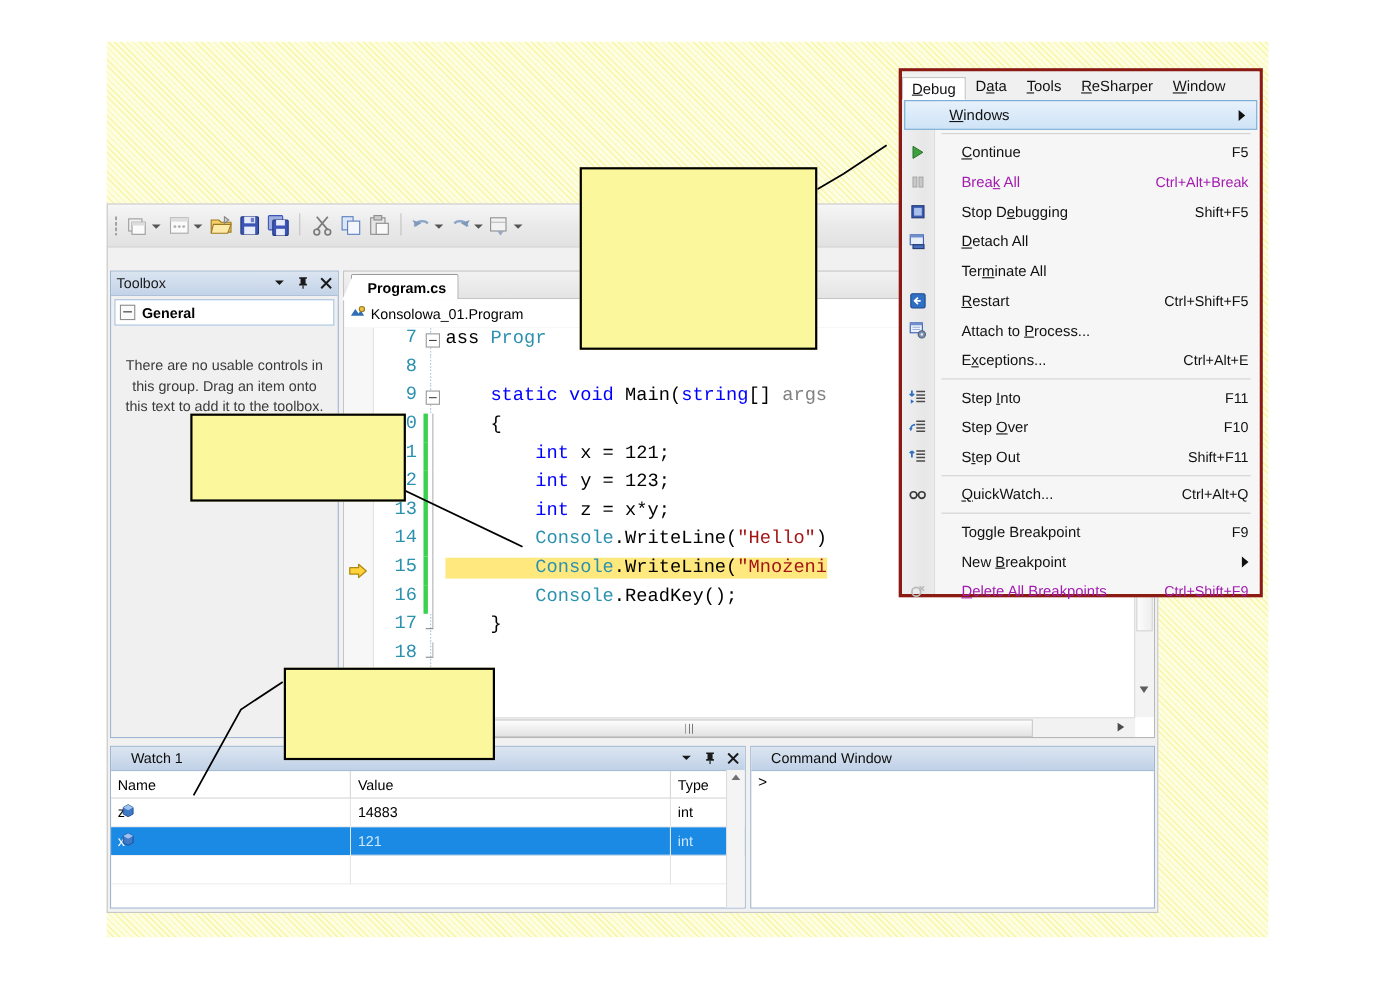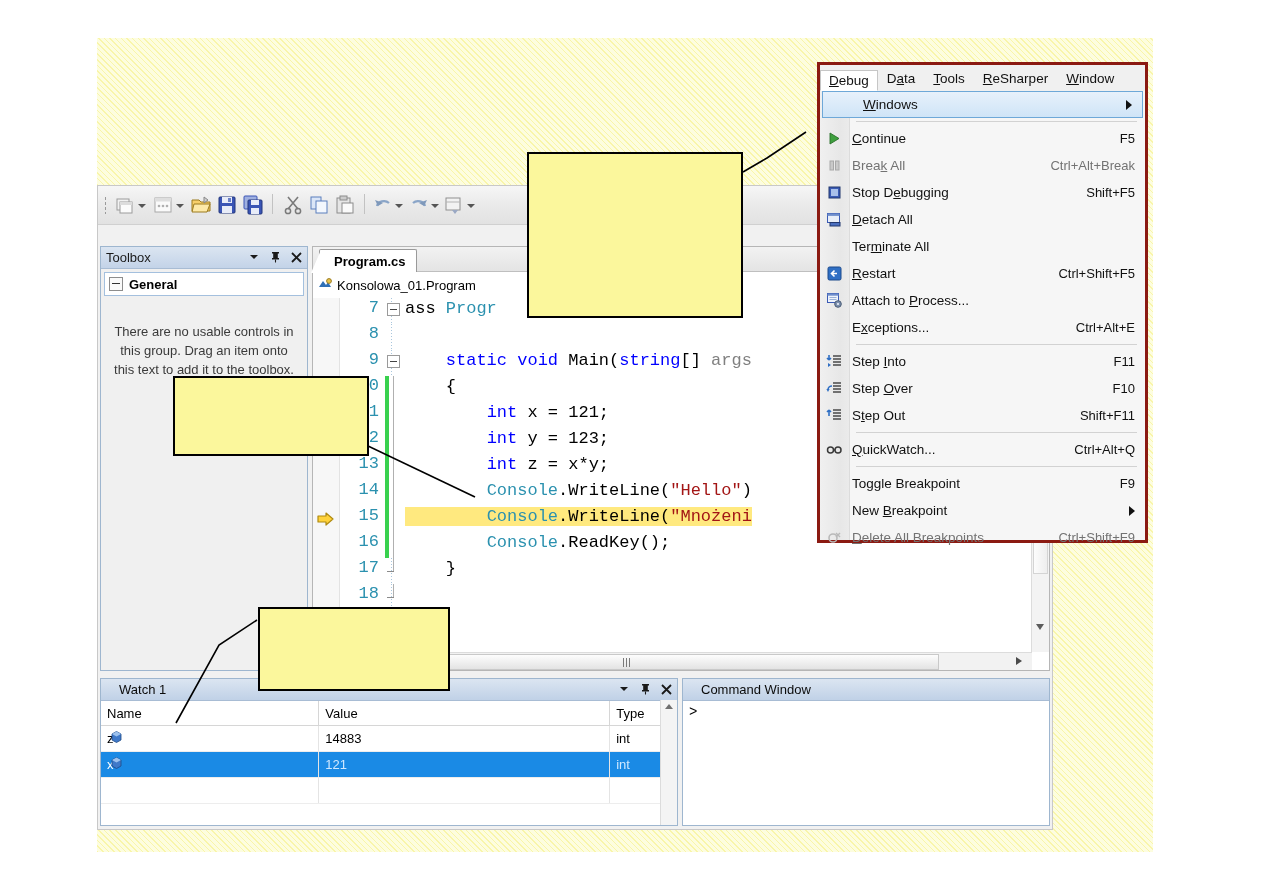--- a/index.html
+++ b/index.html
@@ -272,23 +272,23 @@
     position:absolute; left:0; right:0; top:26px; bottom:0;
     background:#f6f6f6;
   }
   #gutter {
     position:absolute; left:0; top:0; width:29px; bottom:0;
     background: linear-gradient(to right,#f0f0f0 0%,#e7e7e7 70%,#ebebeb 100%);
     border-right:1px solid #dcdcdc;
   }
   .mi {
     position:relative; height:27px; display:flex; align-items:center;
-    font-size:13.5px; color:#111; padding-left:32px; padding-right:10px;
-  }
-  .mi.disabled { color:#737373;gap:32px; }
+    font-size:13.5px; color:#111; padding-left:54px; padding-right:10px;
+  }
+  .mi.disabled { color:#a21caf;gap:32px; }
   .mi.hovered {
     background: linear-gradient(to bottom,#e7f1fb,#cfe4f7);
     border:1px solid #6ea8d8; box-sizing:border-box;
     height:27px; margin:0 2px; padding-left:40px;
   }
   .mi .accel { margin-left:auto; font-size:13px; }
   .mi .ico { position:absolute; left:6px; top:5px; width:17px; height:17px; }
   .mi .submark {
     margin-left:auto; width:0;height:0;
     border-top:5px solid transparent;border-bottom:5px solid transparent;

